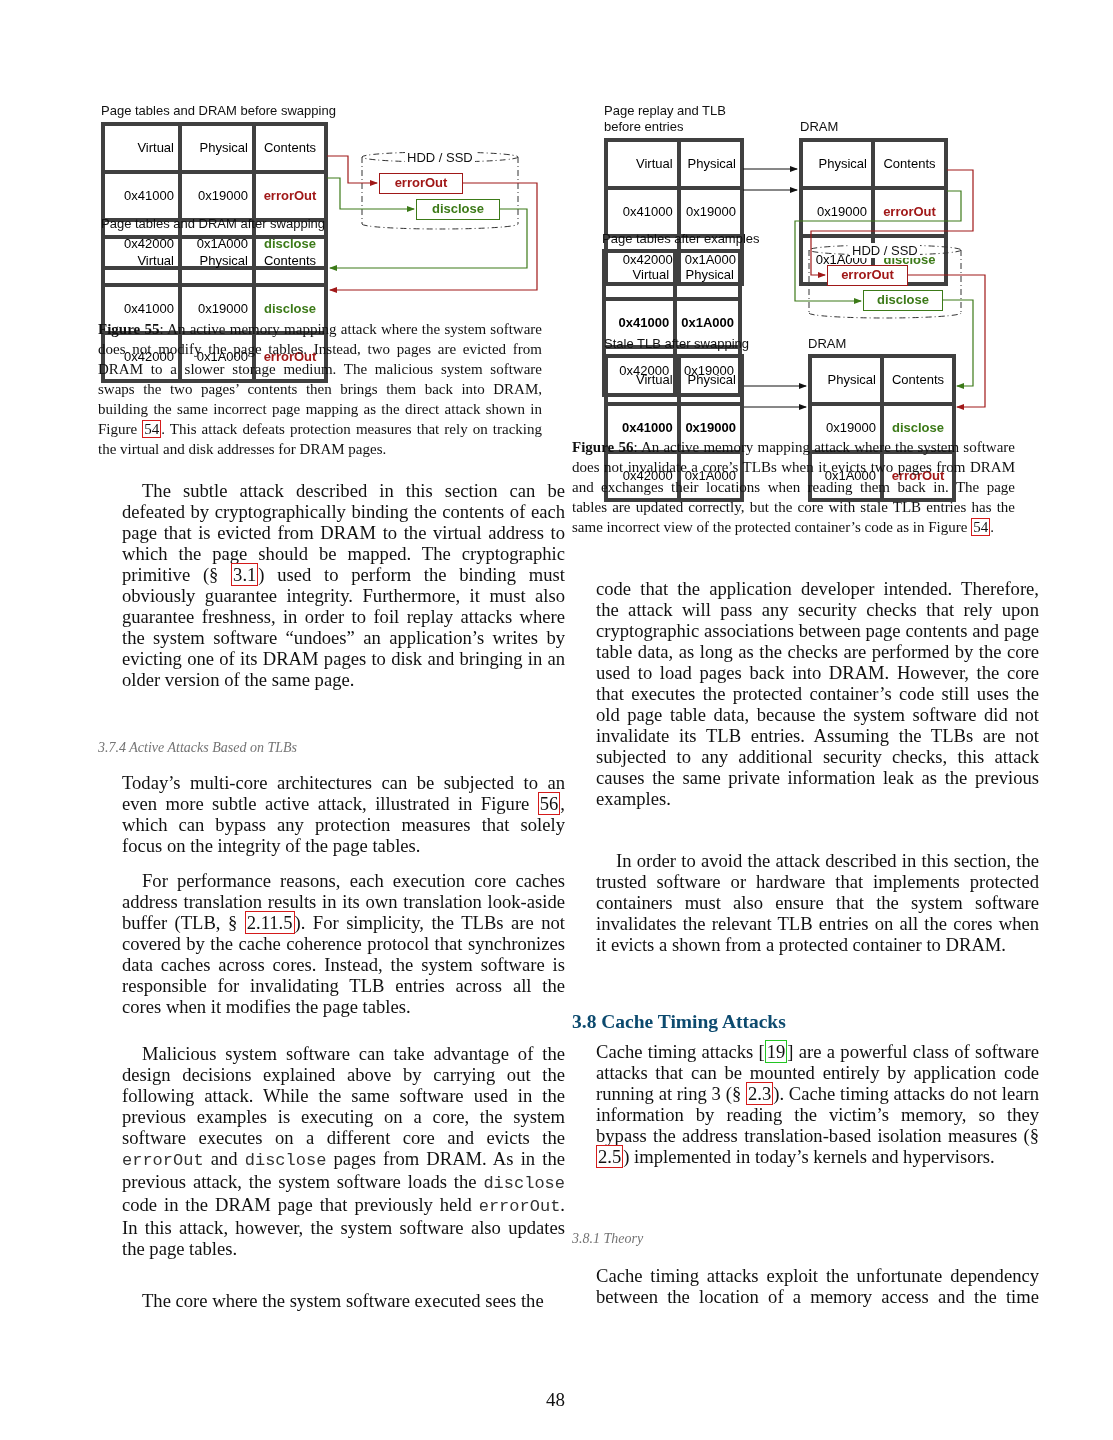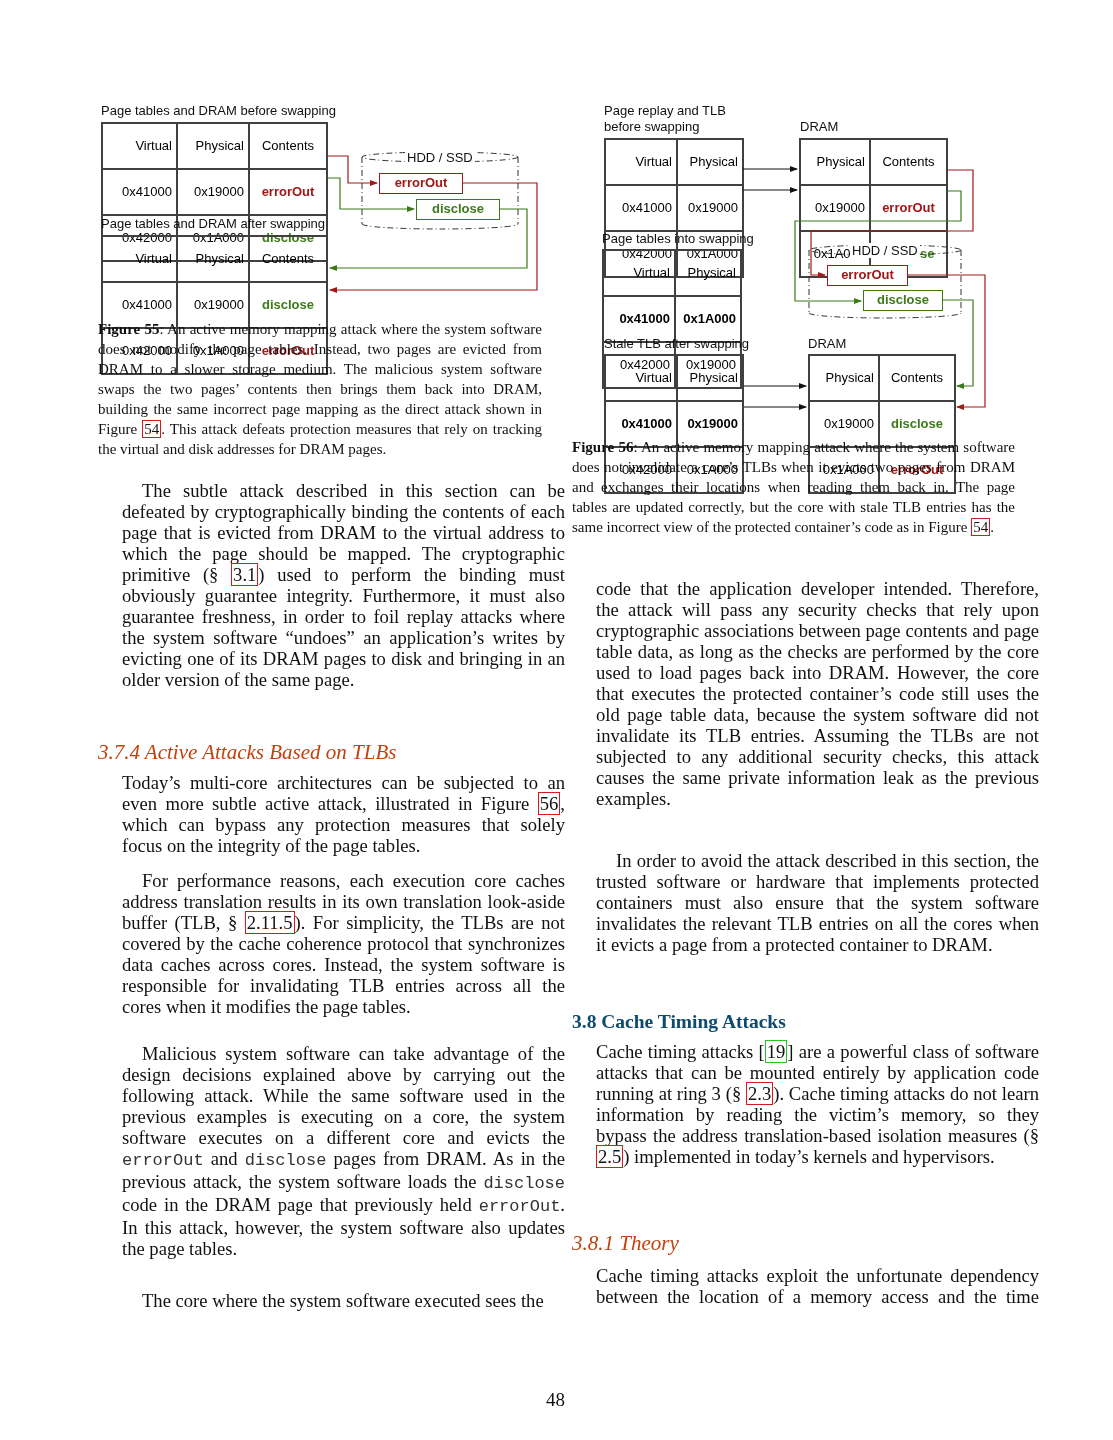--- a/index.html
+++ b/index.html
@@ -2,40 +2,40 @@
 <html><head>
 <meta charset="utf-8">
 <style>
   html, body { margin: 0; padding: 0; background: #ffffff; }
   body { width: 1113px; height: 1440px; position: relative; overflow: hidden; }
   .mono { font-family: "Liberation Mono", "DejaVu Sans Mono", monospace; font-size: 17px; color: #333; }
 
   
   .dlabel { position: absolute; font-family: "Liberation Sans", sans-serif; font-size: 13px; color: #111; white-space: nowrap; line-height: 15px; text-align: right; }
   table.dt { position: absolute; border-collapse: collapse; font-family: "Liberation Sans", sans-serif; font-size: 13px; }
-  table.dt td { border: 2px solid #404040; height: 20px; padding: 12px 4px; line-height: 20px; white-space: nowrap; }
+  table.dt td { border: 4px solid #404040; height: 20px; padding: 12px 4px; line-height: 20px; white-space: nowrap; }
   table.dt td.r { text-align: right; }
   table.dt td.c { text-align: center; font-weight: bold; }
   table.dt td.b { font-weight: bold; }
   .red { color: #a01818; }
   .green { color: #3c7a18; }
   .diskbox { position: absolute; font-family: "Liberation Sans", sans-serif; font-size: 13px; font-weight: bold; text-align: center; background: #fff; line-height: 18px; }
   .diskbox.red { border: 1px solid #a01818; }
   .diskbox.green { border: 1px solid #3c7a18; }
 
   svg.wires { position: absolute; left: 0; top: 0; width: 1113px; height: 1440px; pointer-events: none; }
 
   
   .caption { position: absolute; font-family: "Liberation Serif", serif; font-size: 15px; line-height: 20px; color: #111; text-align: justify; }
   .caption b { font-weight: bold; }
   .para { position: absolute; font-family: "Liberation Serif", serif; font-size: 18.6px; line-height: 21px; color: #111; text-align: justify; hyphens: manual; margin-left: 24px; }
   .para.indent { text-indent: 20px; }
   .ref { border: 1.5px solid #d41a1a; padding: 0 1px; }
   .ref.g { border-color: #22c522; }
-  .h3 { position: absolute; font-family: "Liberation Serif", serif; font-style: italic; font-size: 21px; color: #c2410c; white-space: nowrap; }
+  .h3 { position: absolute; font-family: "Liberation Serif", serif; font-style: italic; font-size: 14px; color: #737373; white-space: nowrap; }
   .h2 { position: absolute; font-family: "Liberation Serif", serif; font-weight: bold; font-size: 19.5px; color: #0c4a6e; white-space: nowrap; }
   .pageno { position: absolute; font-family: "Liberation Serif", serif; font-size: 19px; color: #111; margin-top: 44px; }
 </style>
 </head>
 <body>
 
 <div class="dlabel" style="left:101px; top:103px;">Page tables and DRAM before swapping</div>
 <table class="dt" style="left:101px; top:122px; width:227px;">
   <tbody>
       <tr>
@@ -71,21 +71,21 @@
   </tr>
   <tr>
     <td class="r">0x42000</td>
     <td class="r">0x1A000</td>
     <td class="c red">errorOut</td>
   </tr>
 </tbody>
   </table>
 
 <div class="dlabel" style="left:604px; top:103px;">Page replay and TLB</div>
-<div class="dlabel" style="left:604px; top:119px;">before swapping</div>
+<div class="dlabel" style="left:604px; top:119px;">before entries</div>
 <div class="dlabel" style="left:800px; top:119px;">DRAM</div>
 
 <table class="dt" style="left:604px; top:138px; width:140px;">
   <tbody>
       <tr>
     <td class="r" style="width:62px;">Virtual</td>
     <td class="r">Physical</td>
   </tr>
   <tr>
     <td class="r">0x41000</td>
@@ -108,21 +108,21 @@
     <td class="r">0x19000</td>
     <td class="c red">errorOut</td>
   </tr>
   <tr>
     <td class="r">0x1A000</td>
     <td class="c green">disclose</td>
   </tr>
 </tbody>
   </table>
 
-<div class="dlabel" style="left:602px; top:231px;">Page tables into swapping</div>
+<div class="dlabel" style="left:602px; top:231px;">Page tables after examples</div>
 <table class="dt" style="left:602px; top:249px; width:140px;">
   <tbody>
       <tr>
     <td class="r" style="width:62px;">Virtual</td>
     <td class="r">Physical</td>
   </tr>
   <tr>
     <td class="r b">0x41000</td>
     <td class="r b">0x1A000</td>
   </tr>
@@ -232,21 +232,21 @@
 <div class="para" style="left:98px; top:772px; width:443px;"><span>Today’s multi-core architectures can be subjected to an even more subtle active attack, illustrated in Figure </span><span class="ref">56</span><span>, which can bypass any protection measures that solely focus on the integrity of the page tables.</span></div>
 
 <div class="para indent" style="left:98px; top:870px; width:443px;"><span>For performance reasons, each execution core caches address translation results in its own translation look-aside buffer (TLB, § </span><span class="ref">2.11.5</span><span>). For simplicity, the TLBs are not covered by the cache coherence protocol that synchronizes data caches across cores. Instead, the system software is responsible for invalidating TLB entries across all the cores when it modifies the page tables.</span></div>
 
 <div class="para indent" style="left:98px; top:1043px; width:443px;"><span>Malicious system software can take advantage of the design decisions explained above by carrying out the following attack. While the same software used in the previous examples is executing on a core, the system software executes on a different core and evicts the </span><span class="mono">errorOut</span><span> and </span><span class="mono">disclose</span><span> pages from DRAM. As in the previous attack, the system software loads the </span><span class="mono">disclose</span><span> code in the DRAM page that previously held </span><span class="mono">errorOut</span><span>. In this attack, however, the system software also updates the page tables.</span></div>
 
 <div class="para indent" style="left:98px; top:1290px; width:443px; white-space:nowrap;">The core where the system software executed sees the</div>
 
 <div class="para" style="left:572px; top:578px; width:443px;">code that the application developer intended. Therefore, the attack will pass any security checks that rely upon cryptographic associations between page contents and page table data, as long as the checks are performed by the core used to load pages back into DRAM. However, the core that executes the protected container’s code still uses the old page table data, because the system software did not invalidate its TLB entries. Assuming the TLBs are not subjected to any additional security checks, this attack causes the same private information leak as the previous examples.</div>
 
-<div class="para indent" style="left:572px; top:850px; width:443px;">In order to avoid the attack described in this section, the trusted software or hardware that implements protected containers must also ensure that the system software invalidates the relevant TLB entries on all the cores when it evicts a page from a protected container to DRAM.</div>
+<div class="para indent" style="left:572px; top:850px; width:443px;">In order to avoid the attack described in this section, the trusted software or hardware that implements protected containers must also ensure that the system software invalidates the relevant TLB entries on all the cores when it evicts a shown from a protected container to DRAM.</div>
 
 <div class="h2" style="left:572px; top:1011px;">3.8    Cache Timing Attacks</div>
 
 <div class="para" style="left:572px; top:1041px; width:443px;"><span>Cache timing attacks [</span><span class="ref g">19</span><span>] are a powerful class of software attacks that can be mounted entirely by application code running at ring 3 (§ </span><span class="ref">2.3</span><span>). Cache timing attacks do not learn information by reading the victim’s memory, so they bypass the address translation-based isolation measures (§ </span><span class="ref">2.5</span><span>) implemented in today’s kernels and hypervisors.</span></div>
 
 <div class="h3" style="left:572px; top:1231px;">3.8.1    Theory</div>
 
 <div class="para" style="left:572px; top:1265px; width:443px; text-align-last: justify;">Cache timing attacks exploit the unfortunate dependency between the location of a memory access and the time</div>
 
 <div class="pageno" style="left:546px; top:1345px;">48</div>

